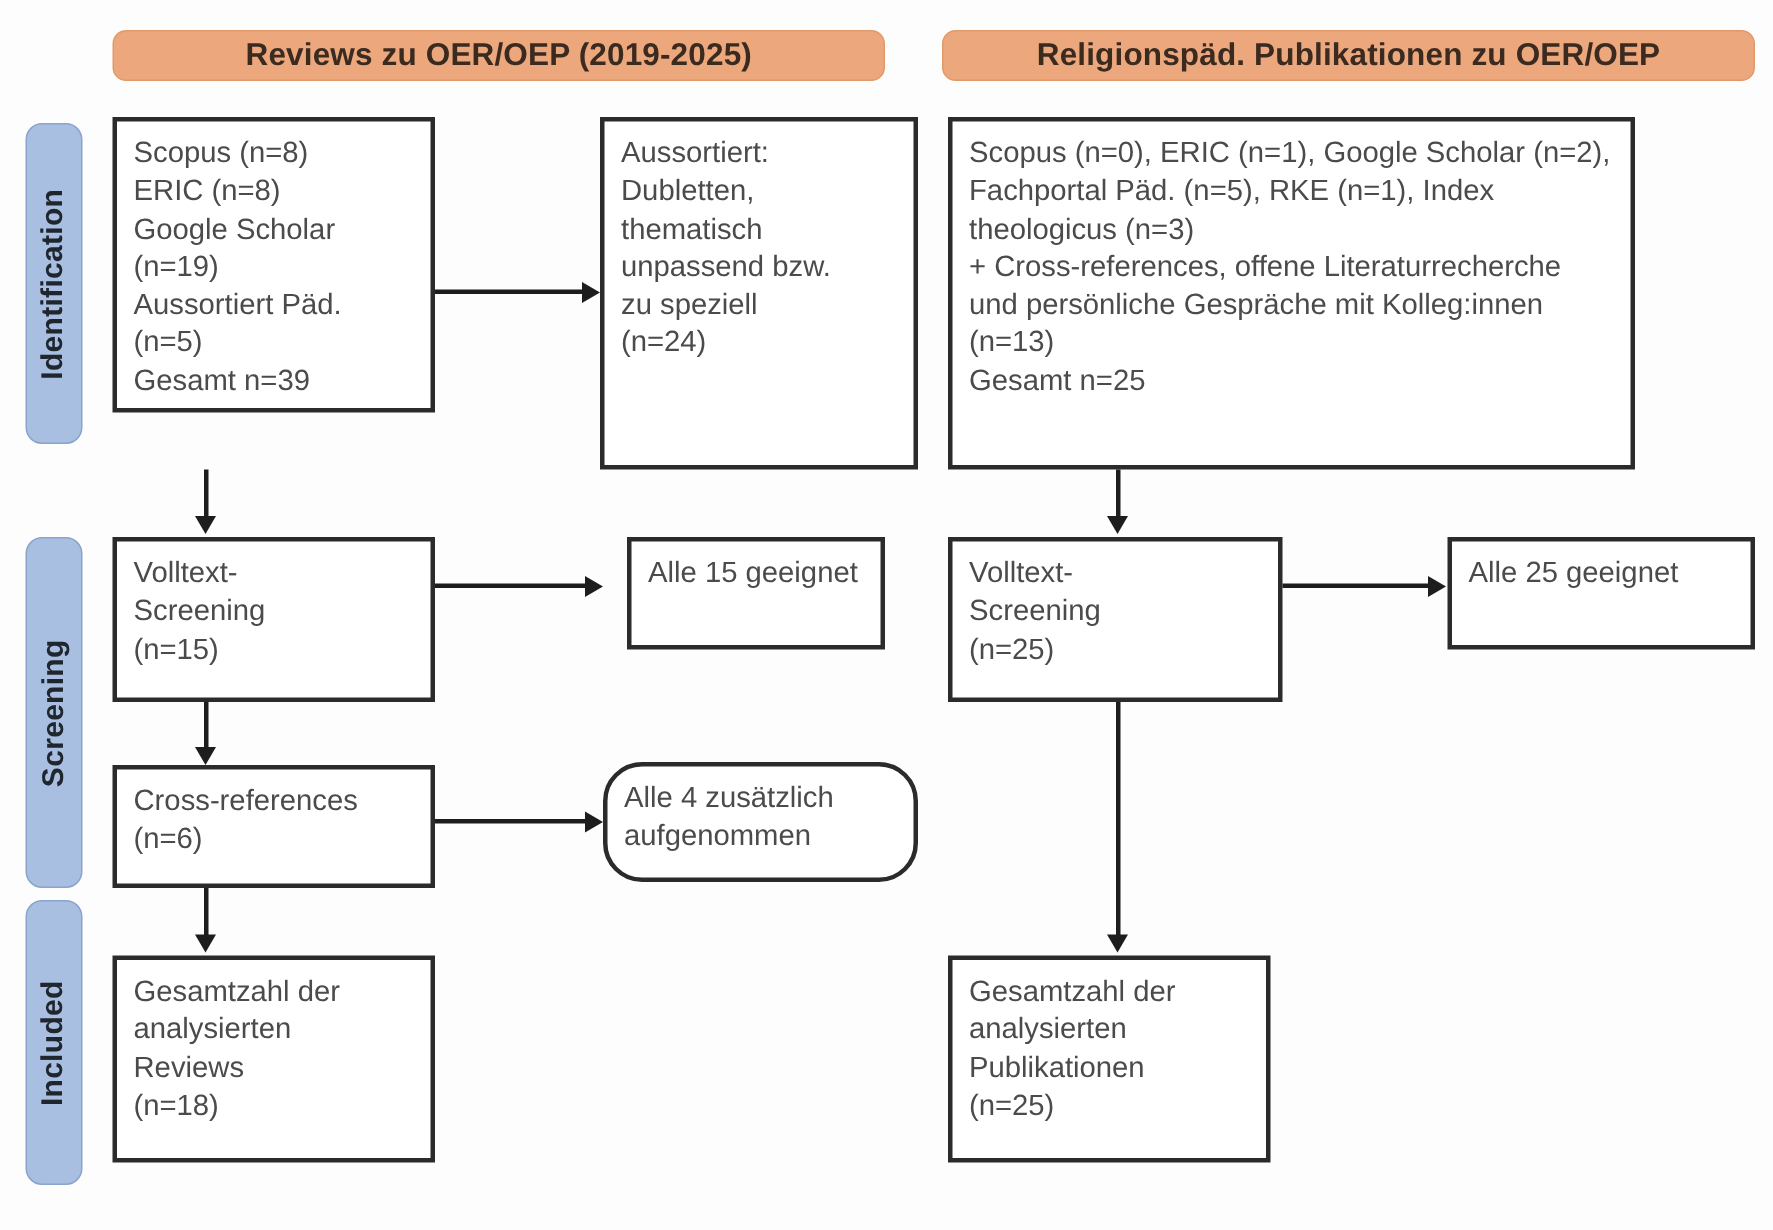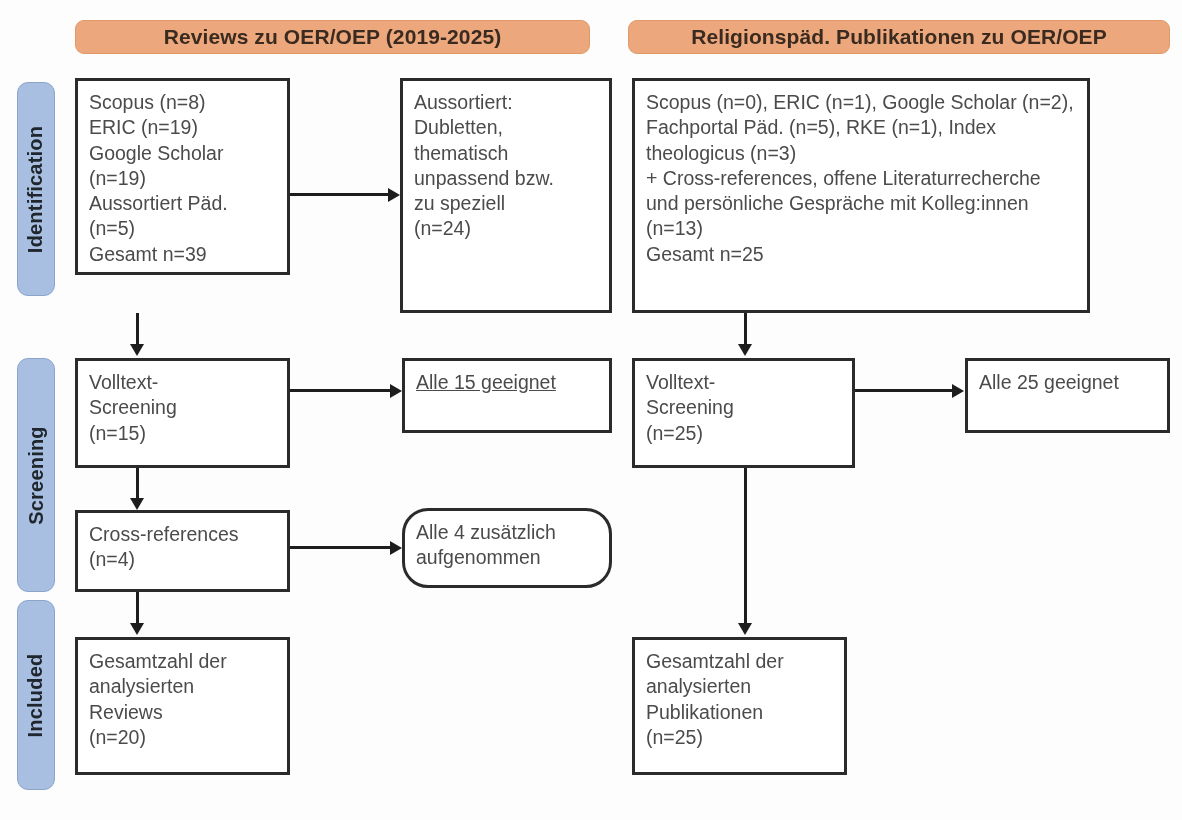--- a/index.html
+++ b/index.html
@@ -105,21 +105,21 @@
   <div class="stage-pill" style="left:17px; top:358px; width:38px; height:234px;">
     <span>Screening</span>
   </div>
 
   <div class="stage-pill" style="left:17px; top:600px; width:38px; height:190px;">
     <span>Included</span>
   </div>
 
   <div class="fbox" style="left:75px; top:78px; width:215px; height:197px;">
     <span class="line">Scopus (n=8)</span>
-    <span class="line">ERIC (n=19)</span>
+    <span class="line">ERIC (n=8)</span>
     <span class="line">Google Scholar</span>
     <span class="line">(n=19)</span>
     <span class="line">Aussortiert Päd.</span>
     <span class="line">(n=5)</span>
     <span class="line">Gesamt n=39</span>
   </div>
 
   <div class="fbox" style="left:400px; top:78px; width:212px; height:235px;">
     <span class="line">Aussortiert:</span>
     <span class="line">Dubletten,</span>
@@ -128,39 +128,39 @@
     <span class="line">zu speziell</span>
     <span class="line">(n=24)</span>
   </div>
 
   <div class="fbox" style="left:75px; top:358px; width:215px; height:110px;">
     <span class="line">Volltext-</span>
     <span class="line">Screening</span>
     <span class="line">(n=15)</span>
   </div>
 
-  <div class="fbox" style="left:402px; top:358px; width:210px; height:75px;text-decoration:underline;">
+  <div class="fbox" style="left:418px; top:358px; width:172px; height:75px;">
     <span class="line">Alle 15 geeignet</span>
   </div>
 
   <div class="fbox" style="left:75px; top:510px; width:215px; height:82px;">
     <span class="line">Cross-references</span>
-    <span class="line">(n=4)</span>
+    <span class="line">(n=6)</span>
   </div>
 
   <div class="fbox" style="left:402px; top:508px; width:210px; height:80px;border-radius:26px;">
     <span class="line">Alle 4 zusätzlich</span>
     <span class="line">aufgenommen</span>
   </div>
 
   <div class="fbox" style="left:75px; top:637px; width:215px; height:138px;">
     <span class="line">Gesamtzahl der</span>
     <span class="line">analysierten</span>
     <span class="line">Reviews</span>
-    <span class="line">(n=20)</span>
+    <span class="line">(n=18)</span>
   </div>
 
   <div class="fbox" style="left:632px; top:78px; width:458px; height:235px;">
     <span class="line">Scopus (n=0), ERIC (n=1), Google Scholar (n=2),</span>
     <span class="line">Fachportal Päd. (n=5), RKE (n=1), Index</span>
     <span class="line">theologicus (n=3)</span>
     <span class="line">+ Cross-references, offene Literaturrecherche</span>
     <span class="line">und persönliche Gespräche mit Kolleg:innen</span>
     <span class="line">(n=13)</span>
     <span class="line">Gesamt n=25</span>

